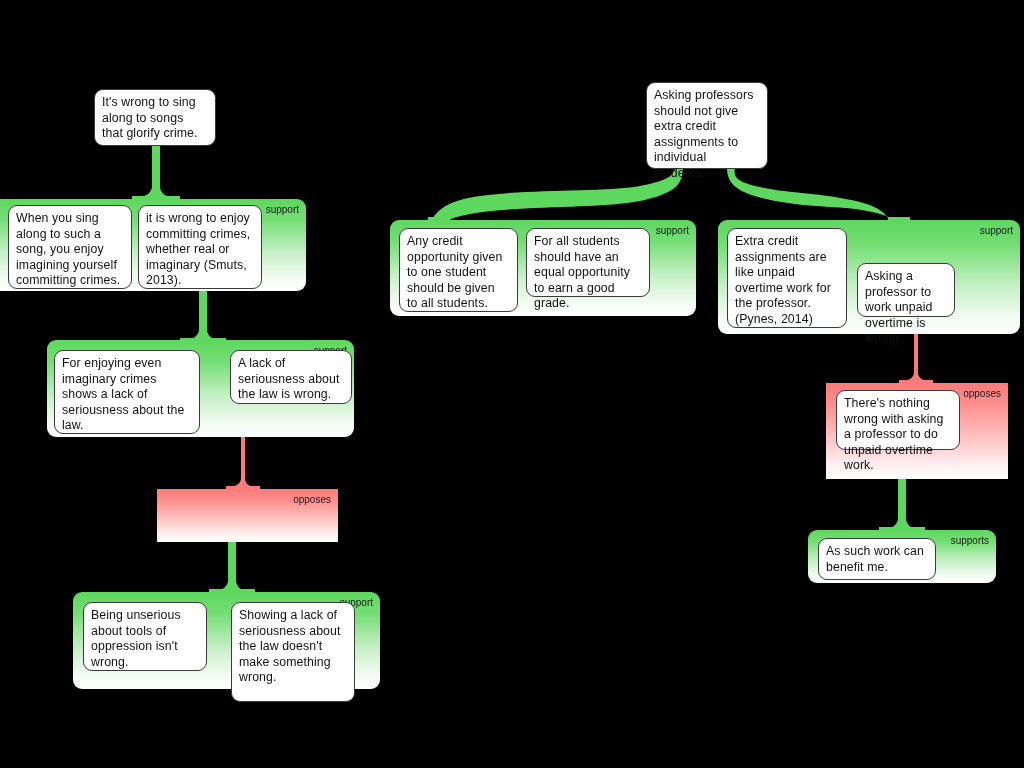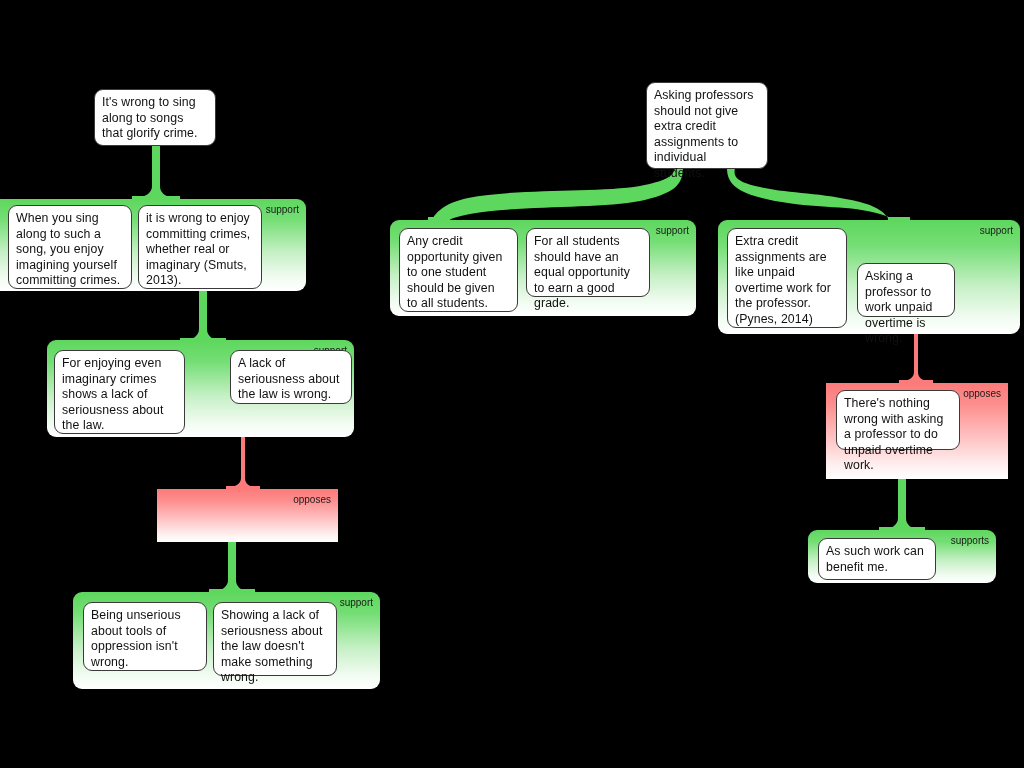--- a/index.html
+++ b/index.html
@@ -107,38 +107,38 @@
   <div class="claim" style="left:8px; top:205px; width:124px; height:84px;">
     <span>When you sing along to such a song, you enjoy imagining yourself committing crimes.</span>
   </div>
   <div class="claim" style="left:138px; top:205px; width:124px; height:84px;">
     <span>it is wrong to enjoy committing crimes, whether real or imaginary (Smuts, 2013).</span>
   </div>
 
   <div class="group support" style="left:47px; top:340px; width:307px; height:97px;">
     <span class="group-label">support</span>
   </div>
-  <div class="claim" style="left:54px; top:350px; width:131px; height:84px;">
+  <div class="claim" style="left:54px; top:350px; width:146px; height:84px;">
     <span>For enjoying even imaginary crimes shows a lack of seriousness about the law.</span>
   </div>
   <div class="claim" style="left:186px; top:350px; width:122px; height:54px;margin-left:44px;">
     <span>A lack of seriousness about the law is wrong.</span>
   </div>
 
   <div class="group oppose" style="left:157px; top:489px; width:181px; height:53px;">
     <span class="group-label">opposes</span>
   </div>
 
   <div class="group support" style="left:73px; top:592px; width:307px; height:97px;">
     <span class="group-label">support</span>
   </div>
   <div class="claim" style="left:83px; top:602px; width:124px; height:69px;">
     <span>Being unserious about tools of oppression isn't wrong.</span>
   </div>
-  <div class="claim" style="left:213px; top:602px; width:124px; height:74px;">
+  <div class="claim" style="left:231px; top:602px; width:124px; height:100px;">
     <span>Showing a lack of seriousness about the law doesn't make something wrong.</span>
   </div>
 
   <div class="claim root" style="left:646px; top:82px; width:122px; height:87px;">
     <span>Asking professors should not give extra credit assignments to individual students.</span>
   </div>
 
   <div class="group support" style="left:390px; top:220px; width:306px; height:96px;">
     <span class="group-label">support</span>
   </div>

